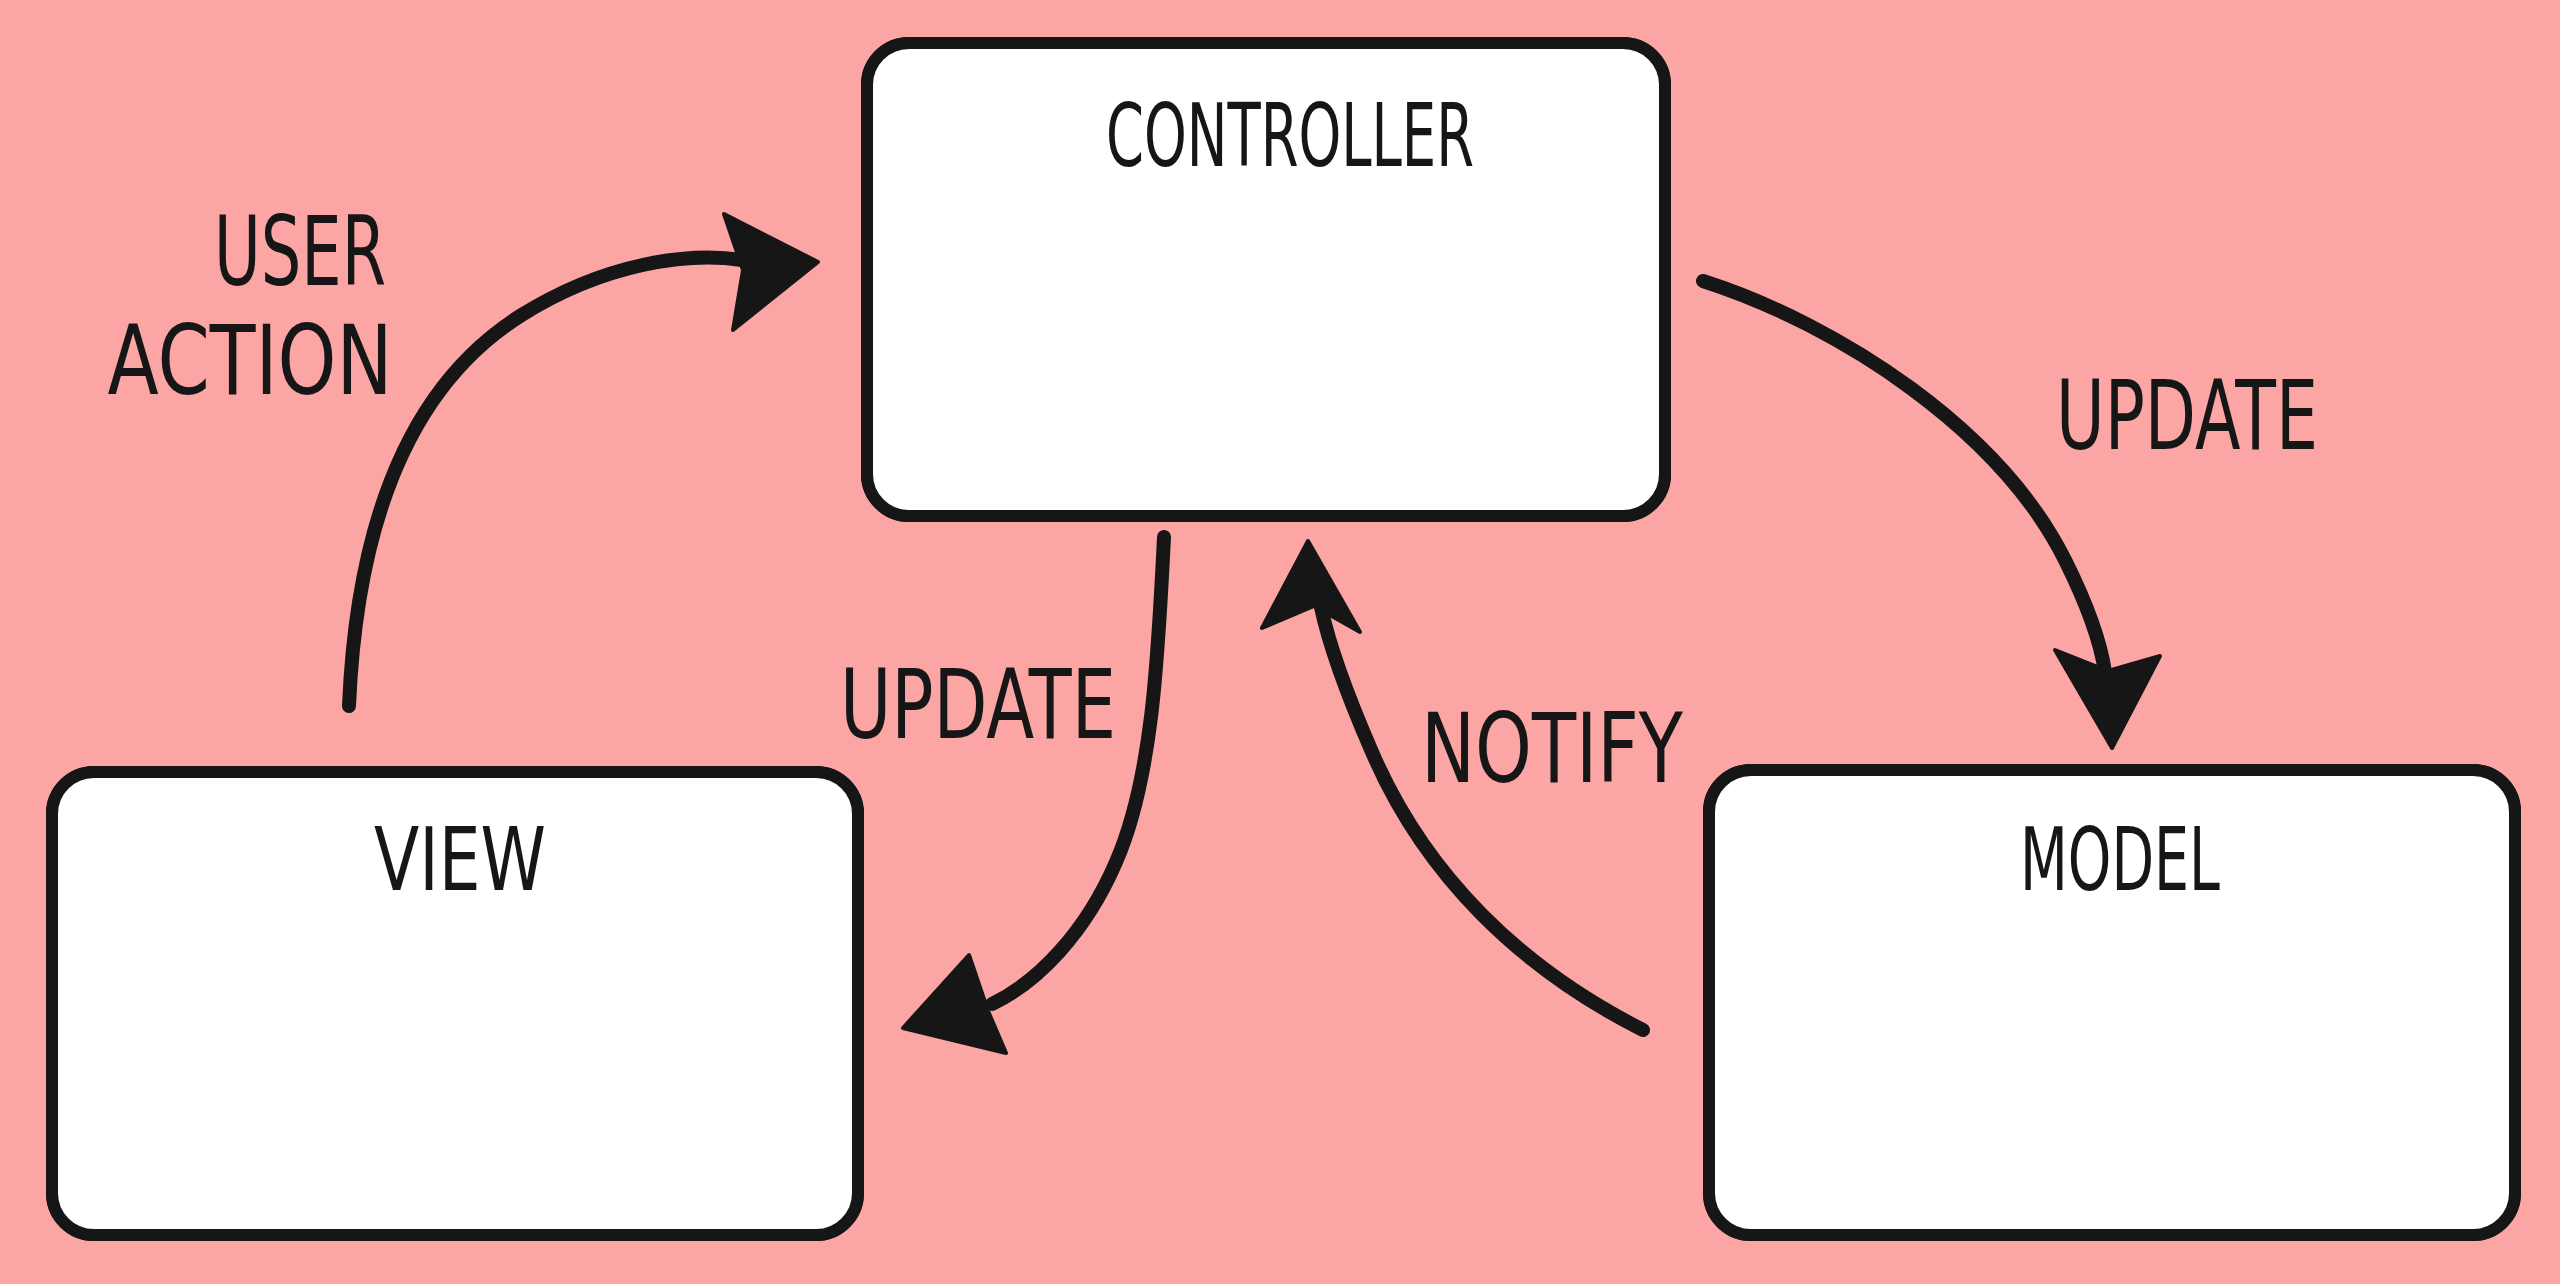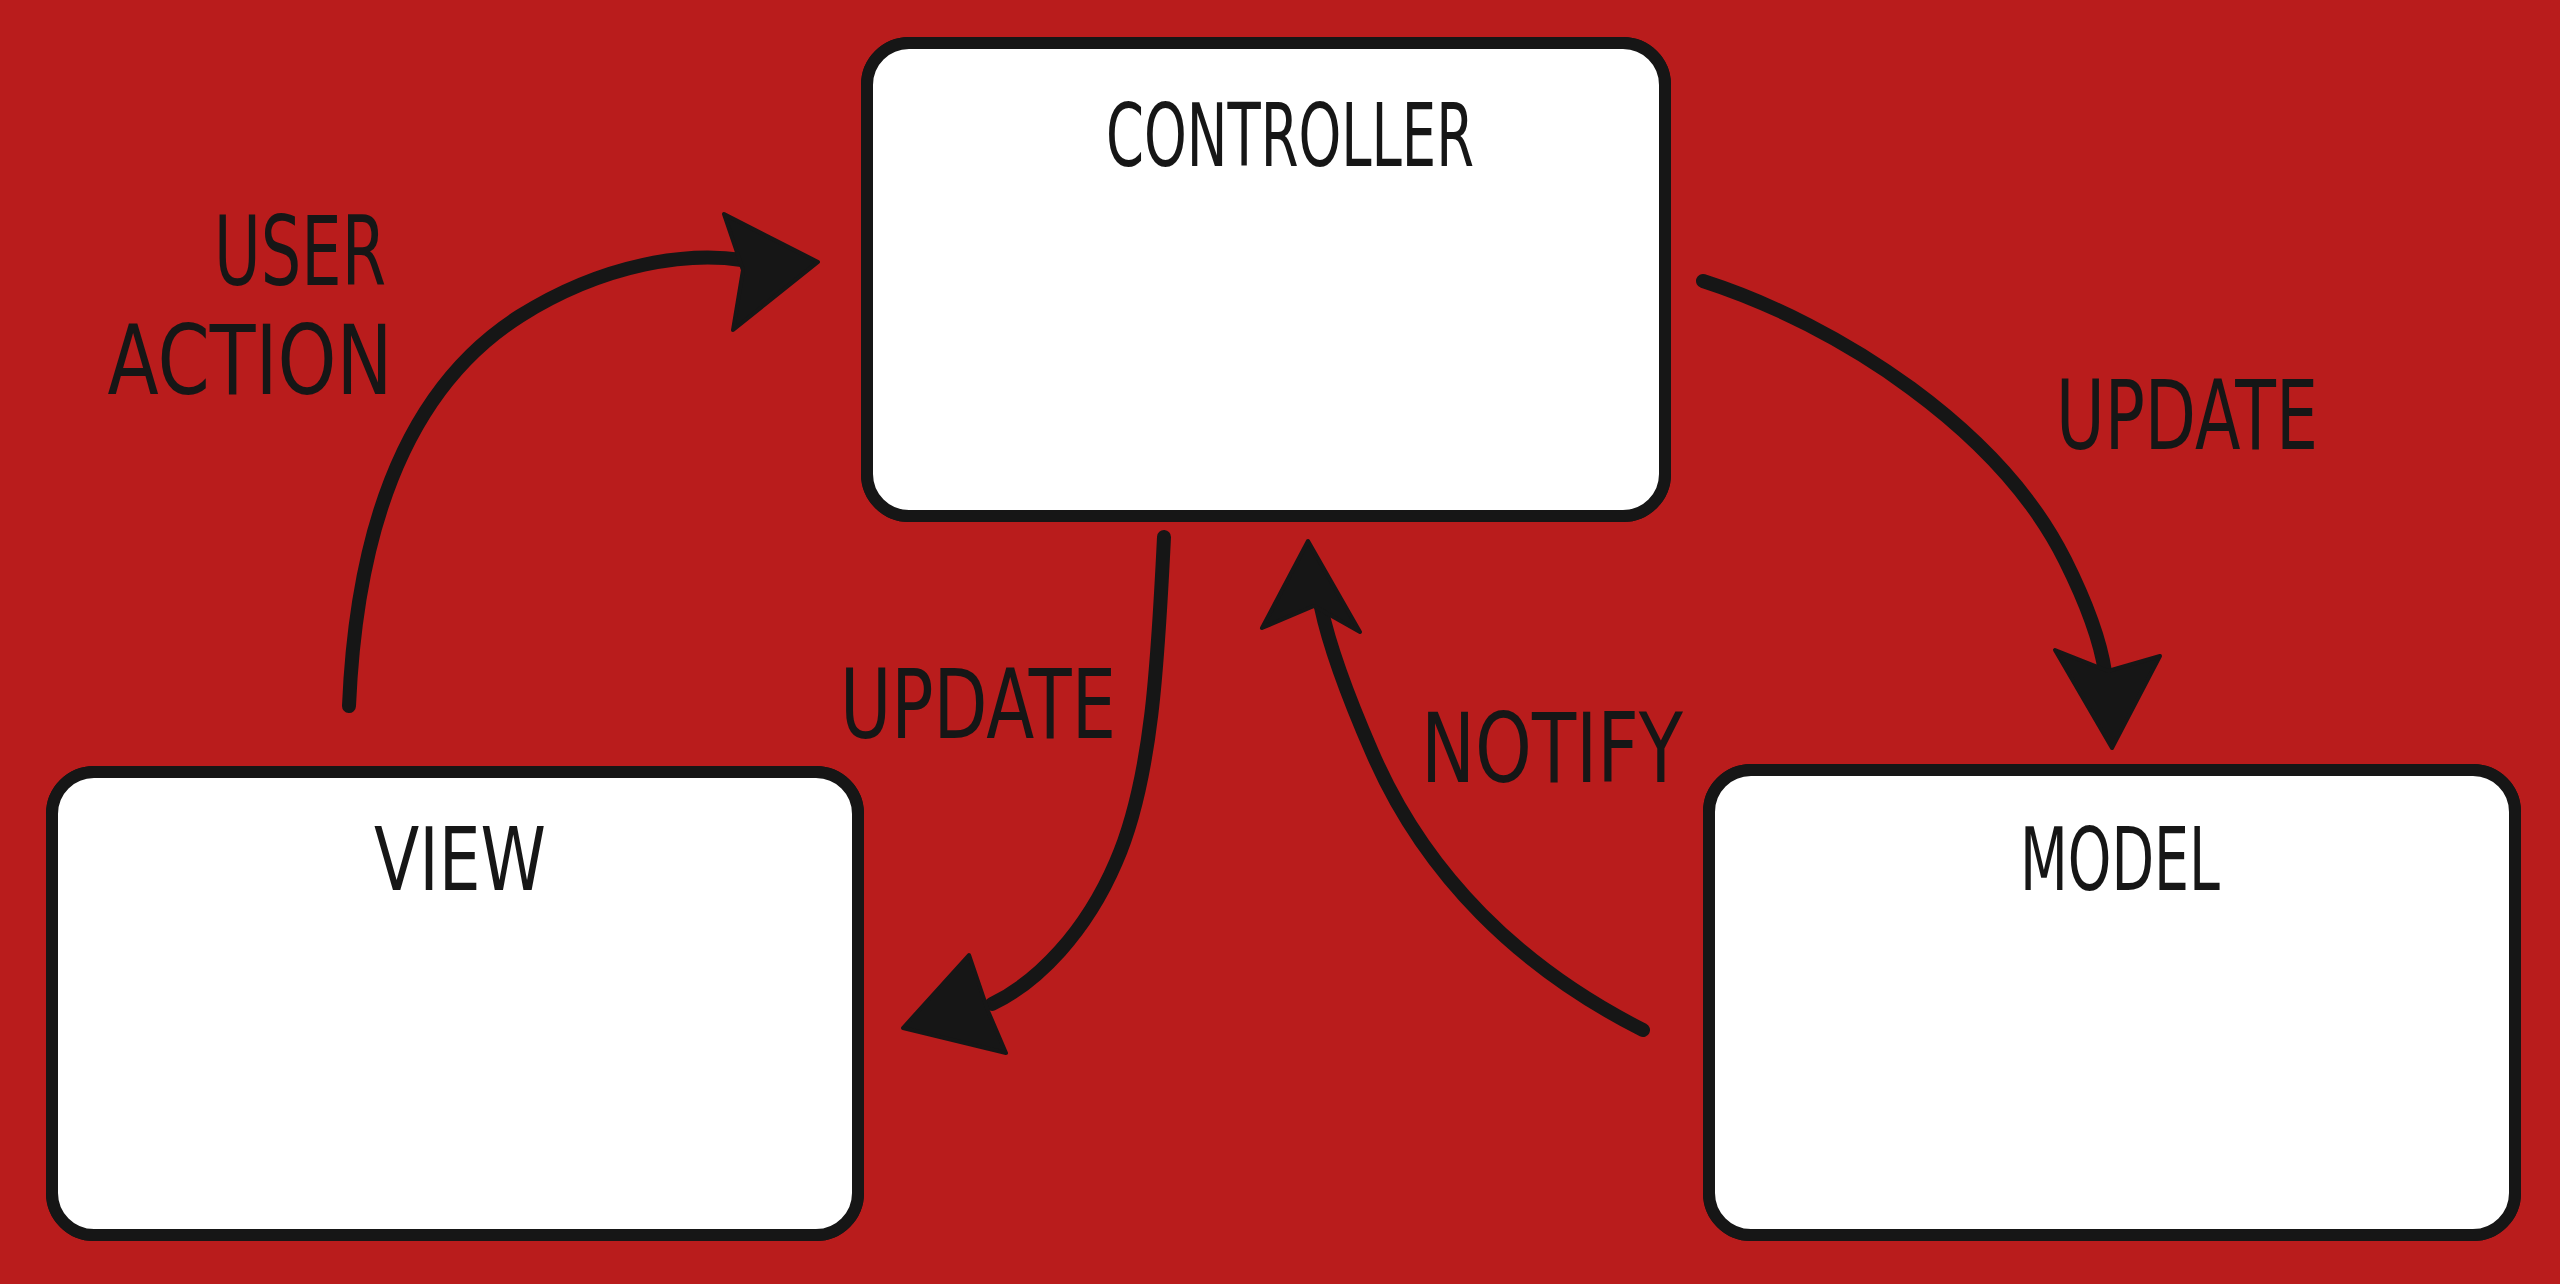--- a/index.html
+++ b/index.html
@@ -4,21 +4,21 @@
 <style>
   html, body {
     margin: 0;
     padding: 0;
     background: #fdfdfd;
   }
   .stage {
     width: 2560px;
     height: 1284px;
     position: relative;
-    background: #b91c1c;
+    background: #fca5a5;
     overflow: hidden;
   }
   svg { display: block; }
   .node-box {
     fill: #ffffff;
     stroke: #161616;
     stroke-width: 12;
   }
   .edge-path {
     fill: none;

